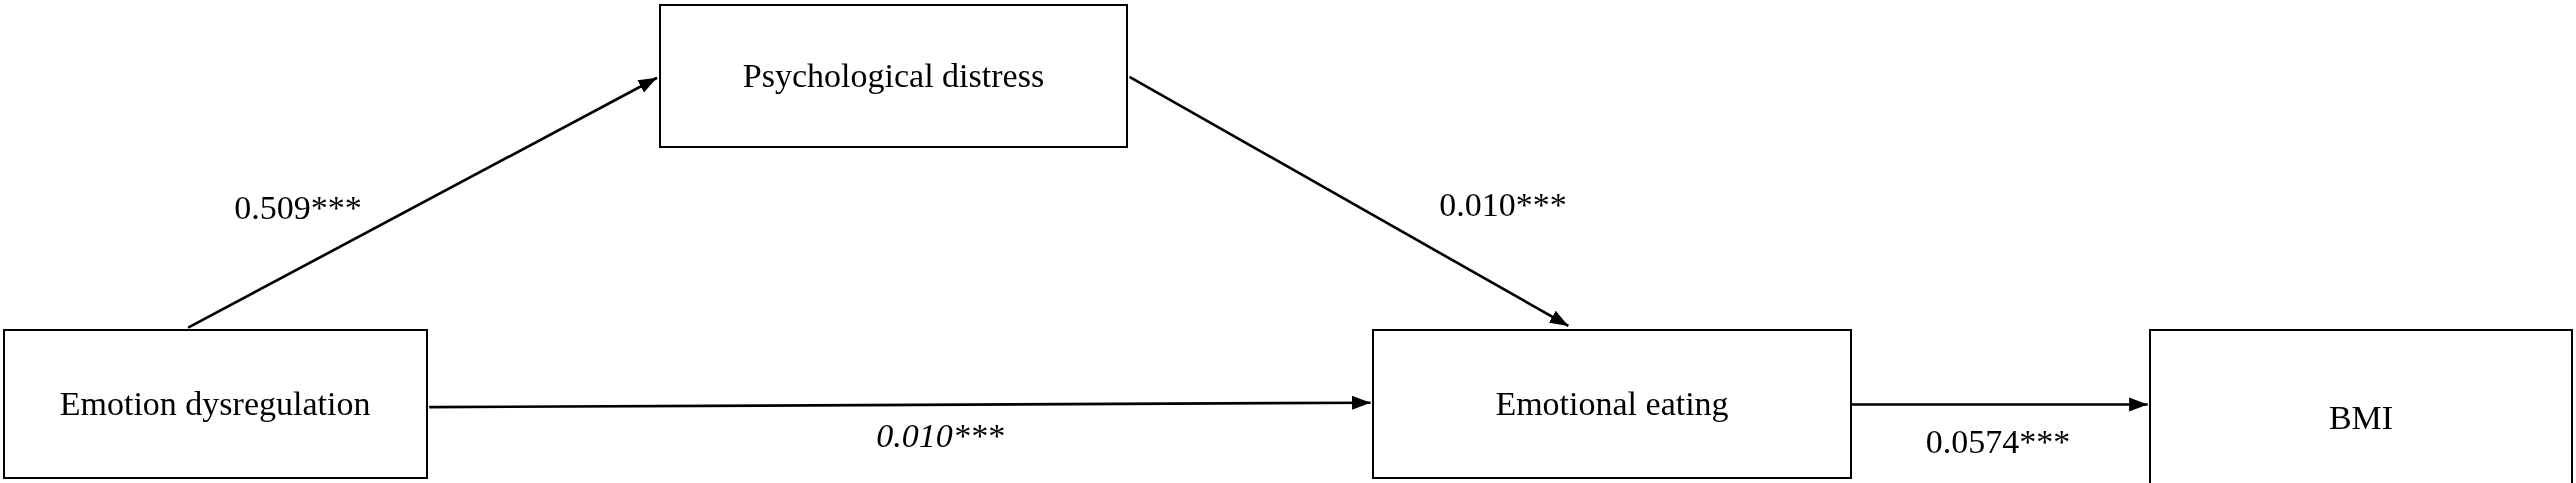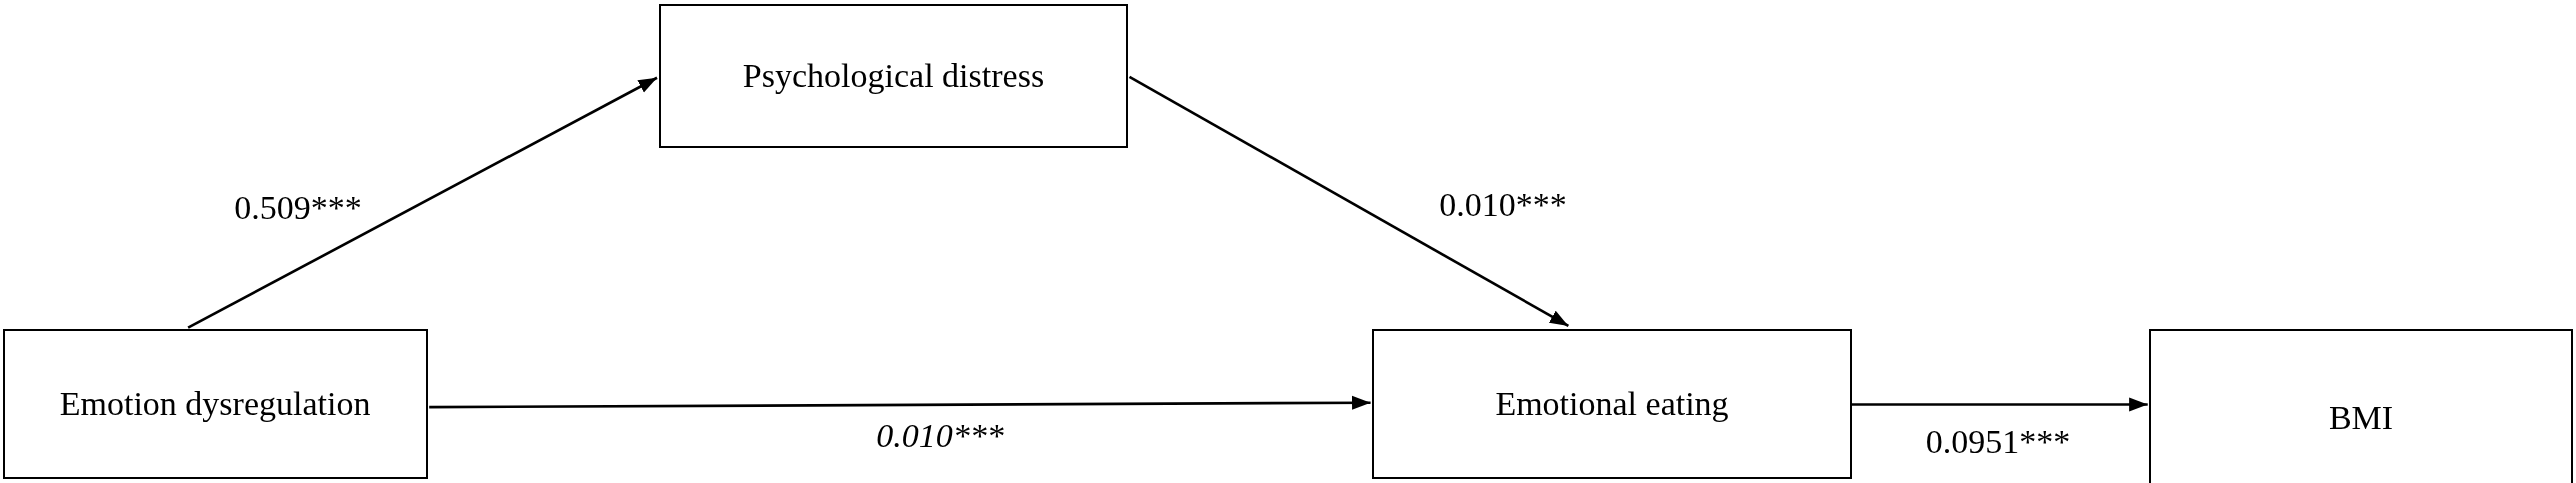--- a/index.html
+++ b/index.html
@@ -88,16 +88,16 @@
   <div class="node-box" id="node-bmi">
     <span>BMI</span>
   </div>
 
   <div class="edge-label" id="label-ed-pd">0.509***</div>
 
   <div class="edge-label" id="label-pd-ee">0.010***</div>
 
   <div class="edge-label" id="label-ed-ee">0.010***</div>
 
-  <div class="edge-label" id="label-ee-bmi">0.0951***</div>
+  <div class="edge-label" id="label-ee-bmi">0.0574***</div>
 
 </div>
 
 
 </body></html>

